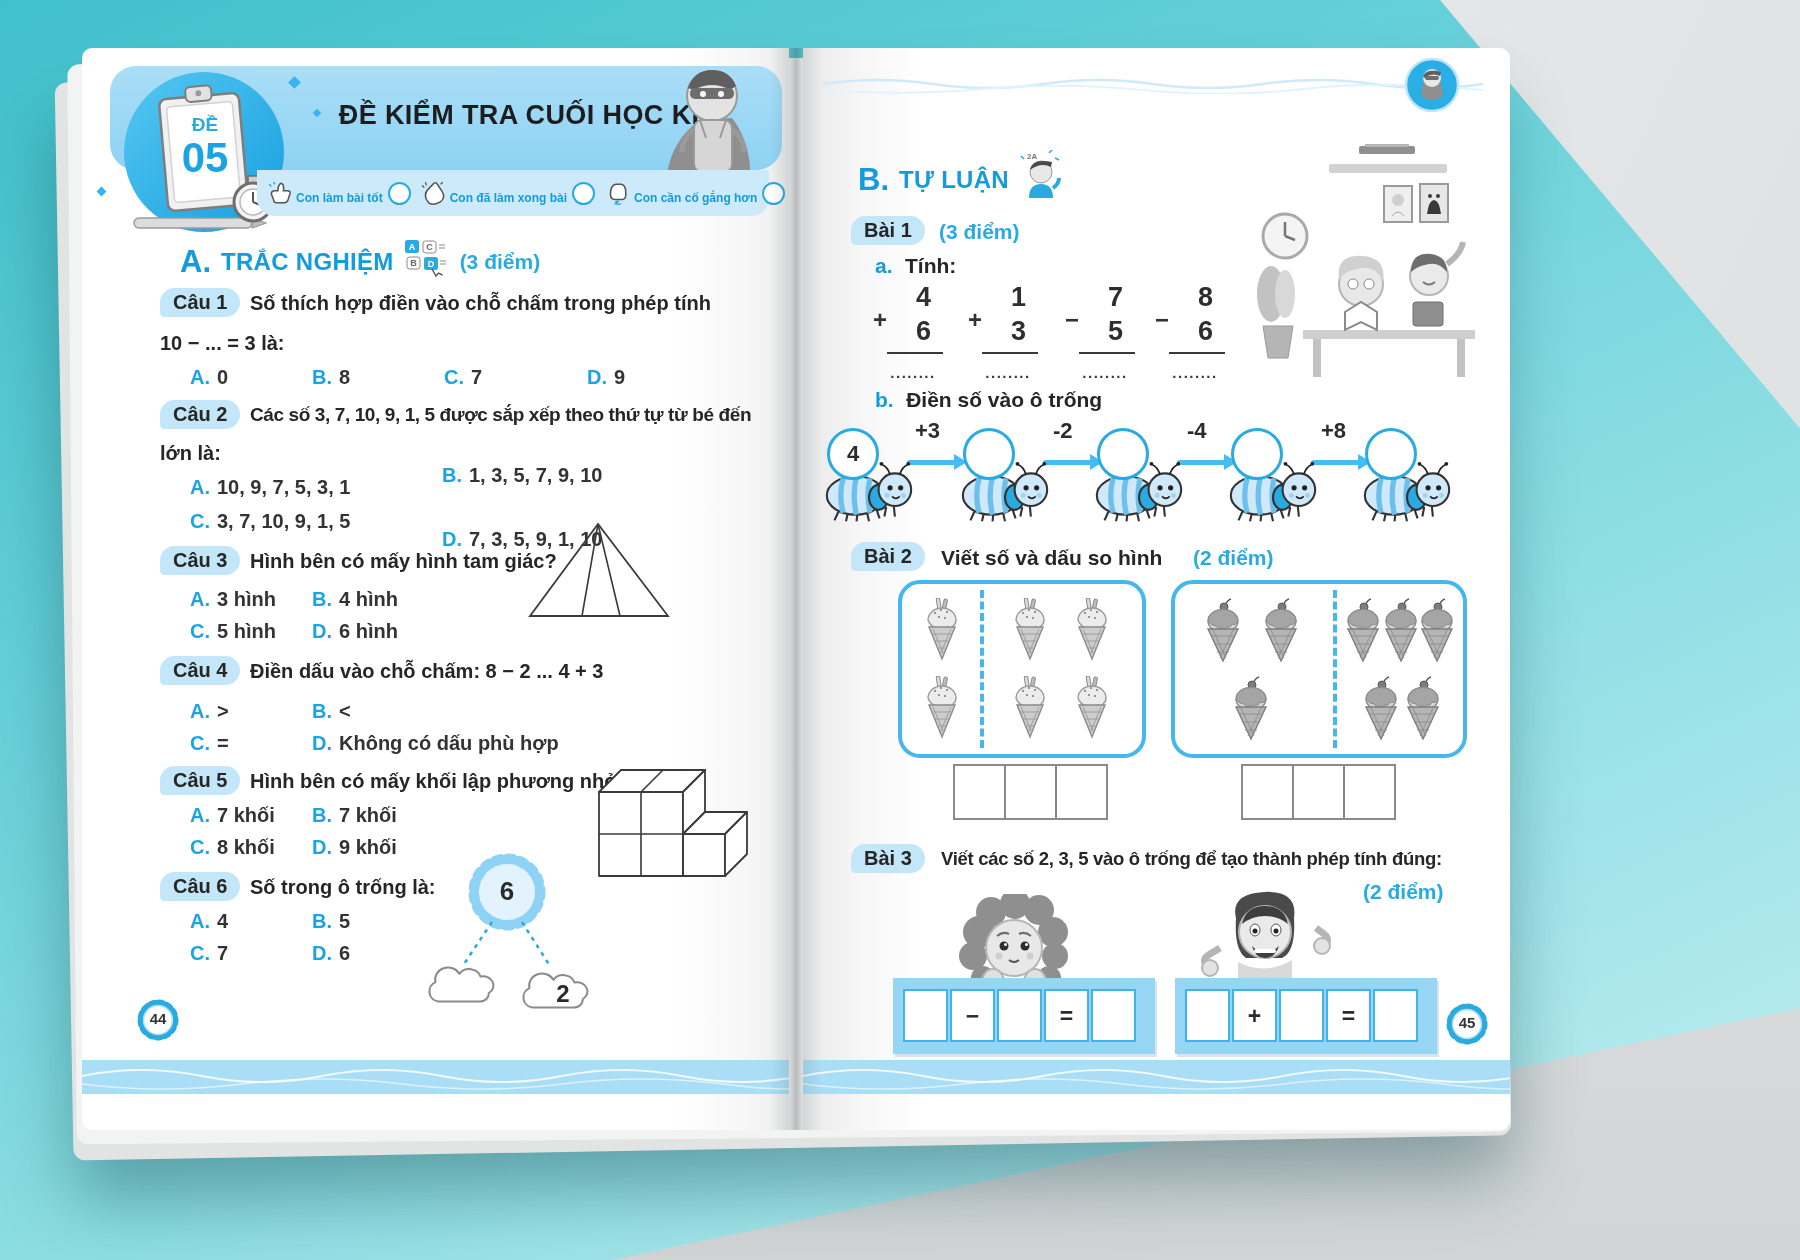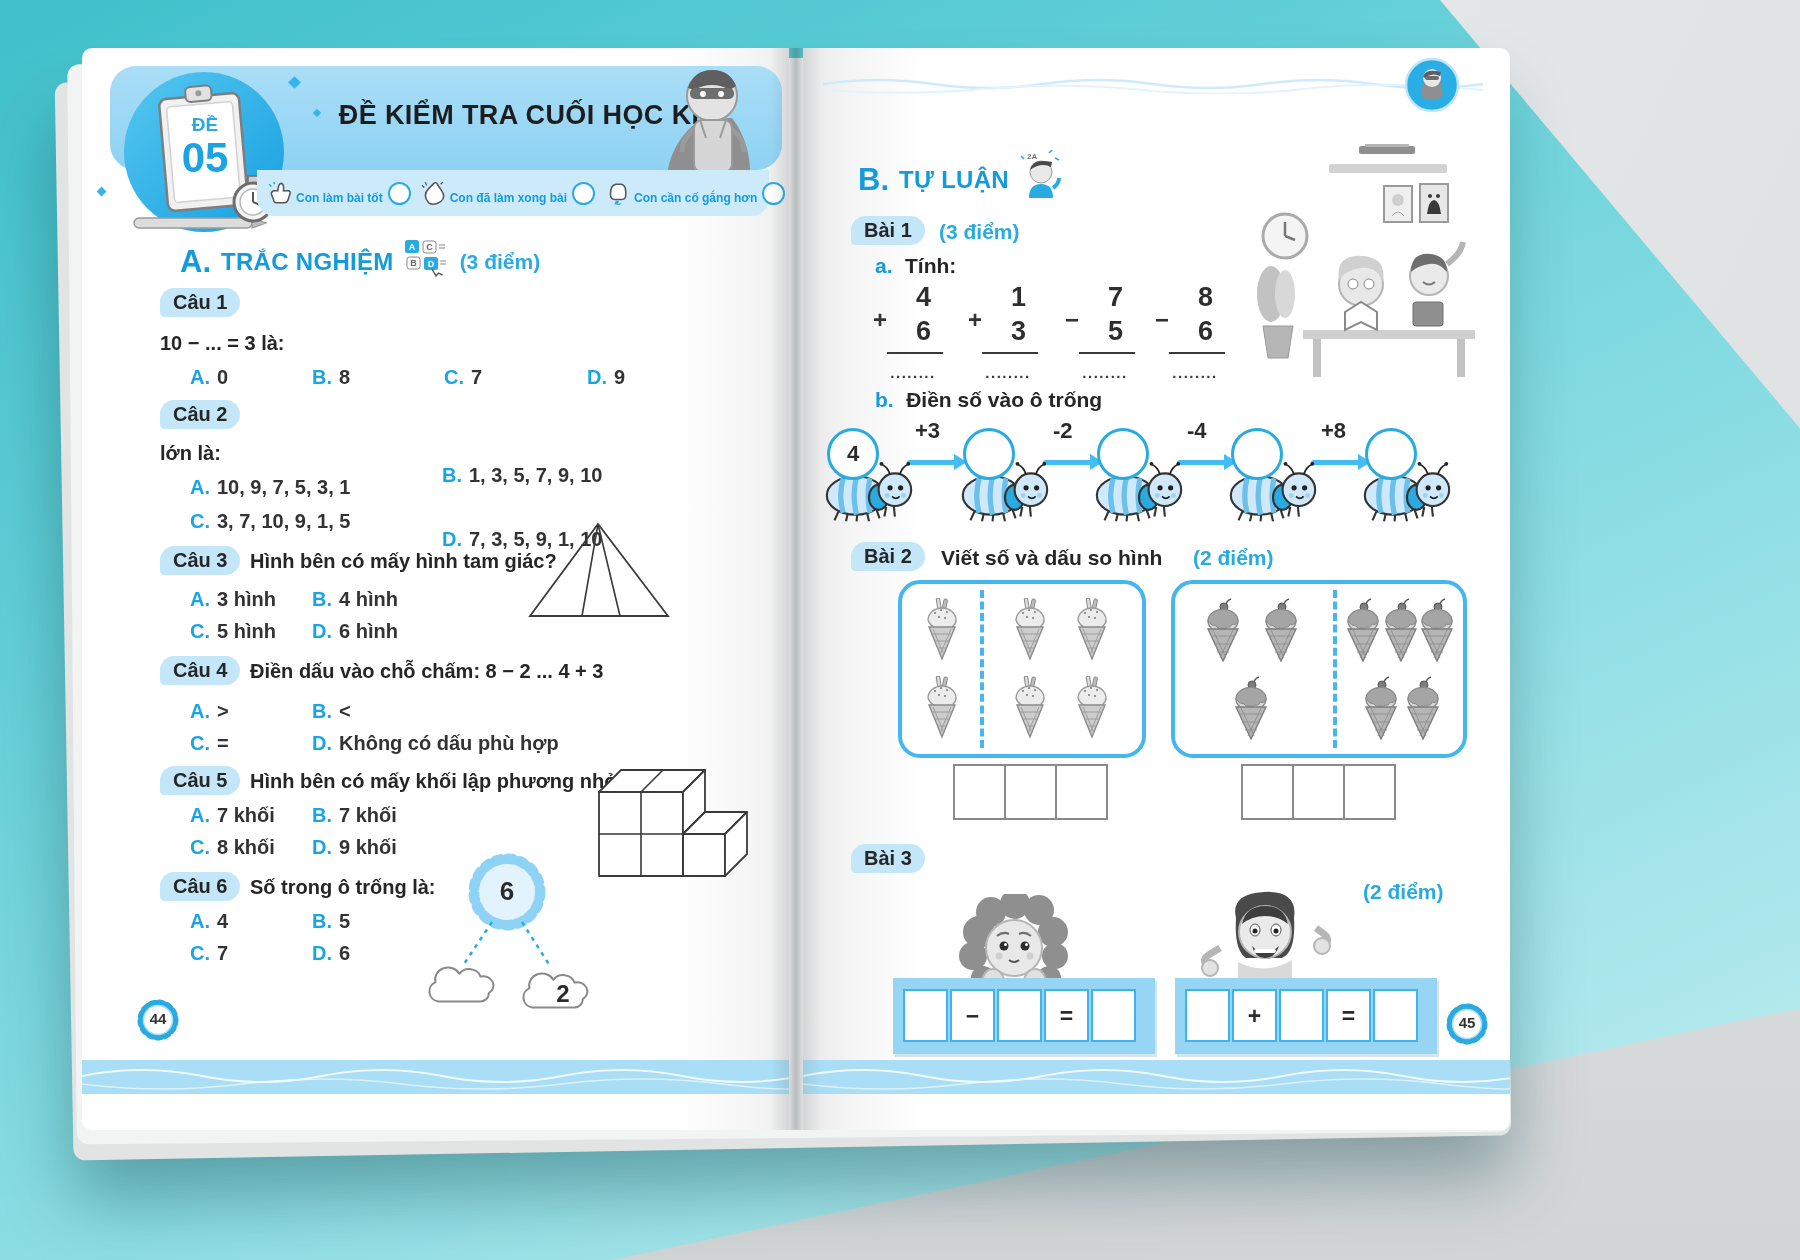--- a/index.html
+++ b/index.html
@@ -223,27 +223,29 @@
           <text x="9.5" y="27" font-size="9" fill="#666" text-anchor="middle" font-weight="bold">B</text>
           <rect x="20" y="18" width="14" height="13" rx="2.5" fill="#29abe2"></rect>
           <text x="27" y="28" font-size="9" fill="#fff" text-anchor="middle" font-weight="bold">D</text>
           <path d="M35,6 h6 M35,9 h6 M36,22 h6 M36,25 h6" stroke="#8a8a8a" stroke-width="1.2"></path>
           <path d="M28,30 l4,7 2.5,-3 4,2" stroke="#555" stroke-width="1.4" fill="#fff"></path>
         </svg>
         <span class="points">(3 điểm)</span>
       </div>
 
       <div class="pill" style="left:78px;top:240px;">Câu 1</div>
+      <div class="qt" style="left:168px;top:244px;">Số thích hợp điền vào chỗ chấm trong phép tính</div>
       <div class="qt" style="left:78px;top:284px;">10 −  ...  = 3 là:</div>
       <div class="opt" style="left:108px;top:318px;"><span class="letter">A.</span><span class="val">0</span></div>
       <div class="opt" style="left:230px;top:318px;"><span class="letter">B.</span><span class="val">8</span></div>
       <div class="opt" style="left:362px;top:318px;"><span class="letter">C.</span><span class="val">7</span></div>
       <div class="opt" style="left:505px;top:318px;"><span class="letter">D.</span><span class="val">9</span></div>
 
       <div class="pill" style="left:78px;top:352px;">Câu 2</div>
+      <div class="qt qt-sm" style="left:168px;top:356px;">Các số 3, 7, 10, 9, 1, 5 được sắp xếp theo thứ tự từ bé đến</div>
       <div class="qt" style="left:78px;top:394px;">lớn là:</div>
       <div class="opt" style="left:108px;top:428px;"><span class="letter">A.</span><span class="val">10, 9, 7, 5, 3, 1</span></div>
       <div class="opt" style="left:360px;top:416px;"><span class="letter">B.</span><span class="val">1, 3, 5, 7, 9, 10</span></div>
       <div class="opt" style="left:108px;top:462px;"><span class="letter">C.</span><span class="val">3, 7, 10, 9, 1, 5</span></div>
       <div class="opt" style="left:360px;top:480px;"><span class="letter">D.</span><span class="val">7, 3, 5, 9, 1, 10</span></div>
 
       <div class="pill" style="left:78px;top:498px;">Câu 3</div>
       <div class="qt" style="left:168px;top:502px;">Hình bên có mấy hình tam giác?</div>
       <svg class="abs" style="left:438px;top:470px;" width="155" height="105" viewBox="0 0 155 105">
         <path d="M10,98 L78,6 L148,98 Z" fill="none" stroke="#3a3a3a" stroke-width="1.8"></path>
@@ -509,20 +511,21 @@
         <div class="c"></div>
         <div class="c"></div>
       </div>
       <div class="ans3" style="left:438px;top:716px;">
         <div class="c"></div>
         <div class="c"></div>
         <div class="c"></div>
       </div>
 
       <div class="pill" style="left:48px;top:796px;">Bài 3</div>
+      <div class="qt" style="left:138px;top:800px;font-size:18.5px;letter-spacing:-0.3px;">Viết các số 2, 3, 5 vào ô trống để tạo thành phép tính đúng:</div>
       <div class="abs points" style="left:560px;top:832px;">(2 điểm)</div>
 
       <svg class="abs" style="left:150px;top:846px;" width="122" height="112" viewBox="0 0 122 112">
         <g fill="#8f8f8f">
           <circle cx="26" cy="38" r="16"></circle>
             <circle cx="20" cy="62" r="14"></circle>
             <circle cx="38" cy="18" r="15"></circle>
           <circle cx="62" cy="10" r="15"></circle>
             <circle cx="86" cy="16" r="15"></circle>
             <circle cx="100" cy="38" r="15"></circle>

